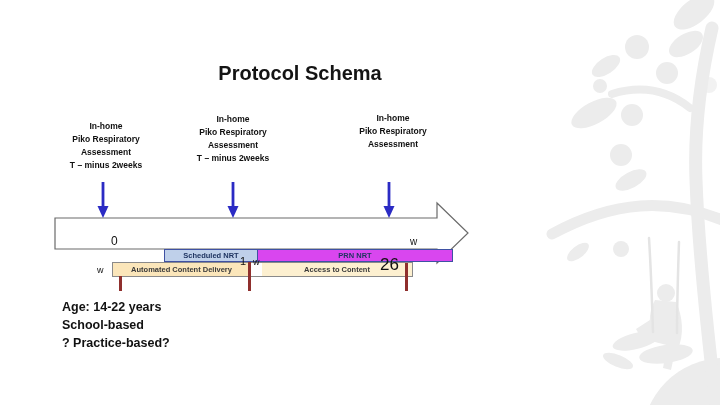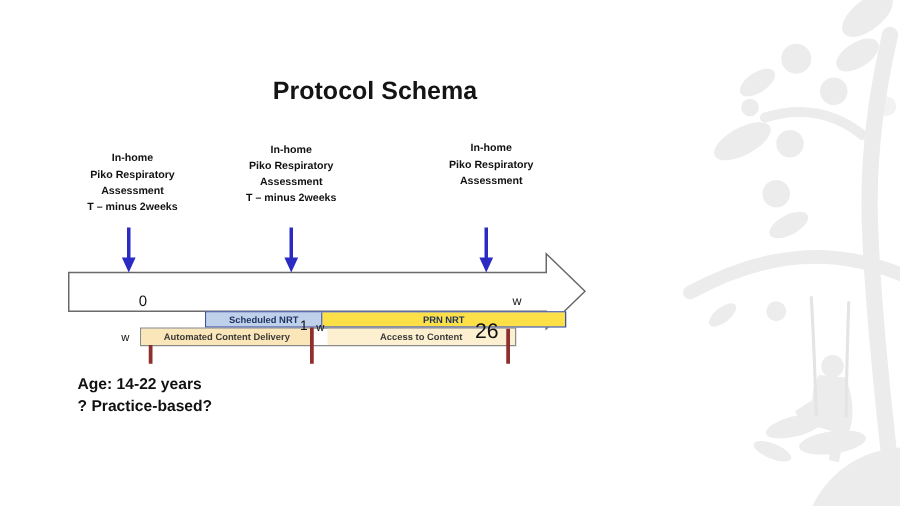--- a/index.html
+++ b/index.html
@@ -23,21 +23,21 @@
   .frag-under{z-index:6;}
   #nrt-bar{
     left:136px;top:249px;width:289px;height:13px;display:flex;z-index:5;
     border:1px solid #3f51a3;box-sizing:border-box;background:#cbdaf1;margin-left:28px;
   }
   #nrt-bar .seg{
     display:flex;align-items:center;justify-content:center;box-sizing:border-box;
     font-size:7.5px;font-weight:bold;color:#1f3461;overflow:hidden;white-space:nowrap;
   }
   #nrt-seg-scheduled{width:93px;background:#bfd0ea;border-right:1px solid #3f51a3;}
-  #nrt-seg-prn{flex:1;background:#fde047;}
+  #nrt-seg-prn{flex:1;background:#d946ef;}
   #content-bar{
     left:112px;top:262px;width:301px;height:15px;display:flex;z-index:5;
     border:1px solid #8a8a8a;box-sizing:border-box;gap:12px;
   }
   #content-bar .seg{
     display:flex;align-items:center;justify-content:center;box-sizing:border-box;
     font-size:7.5px;font-weight:bold;color:#3a3a3a;overflow:hidden;white-space:nowrap;
   }
   #content-seg-auto{width:137px;background:#fbe6ba;}
   #content-seg-access{flex:1;background:#fdf0d0;}
@@ -138,16 +138,17 @@
     <div id="content-seg-auto" class="seg">Automated Content Delivery</div>
     <div id="content-seg-access" class="seg">Access to Content</div>
   </div>
 
   <div class="abs tick" style="left:119px;top:276px;height:15px;"></div>
   <div class="abs tick" style="left:248px;top:262px;height:29px;"></div>
   <div class="abs tick" style="left:405px;top:263px;height:28px;"></div>
 
   <div id="notes" class="abs">
     <div>Age: 14-22 years</div>
+    <div>School-based</div>
     <div>? Practice-based?</div>
   </div>
 
 </div>
 
 </body></html>

